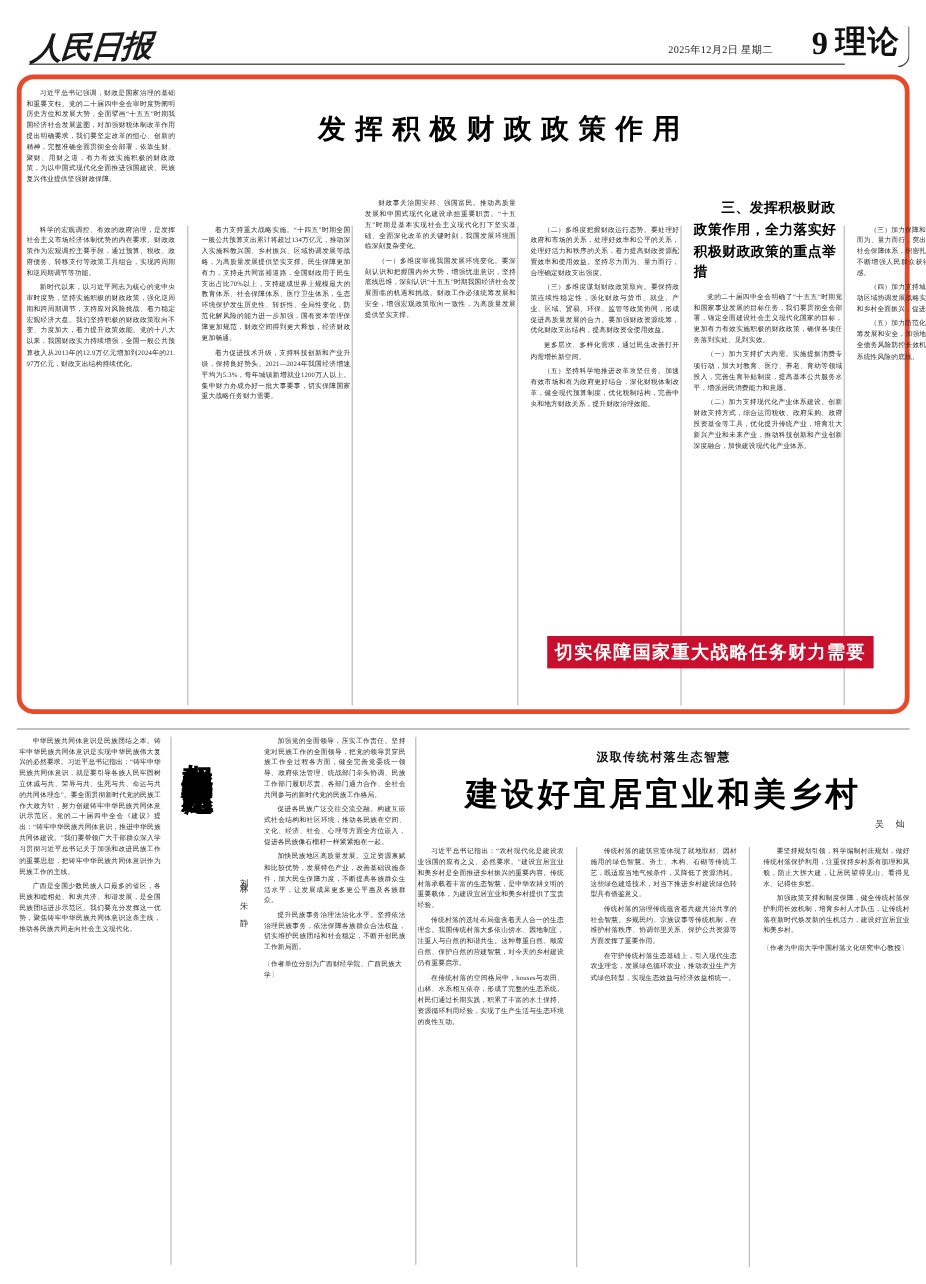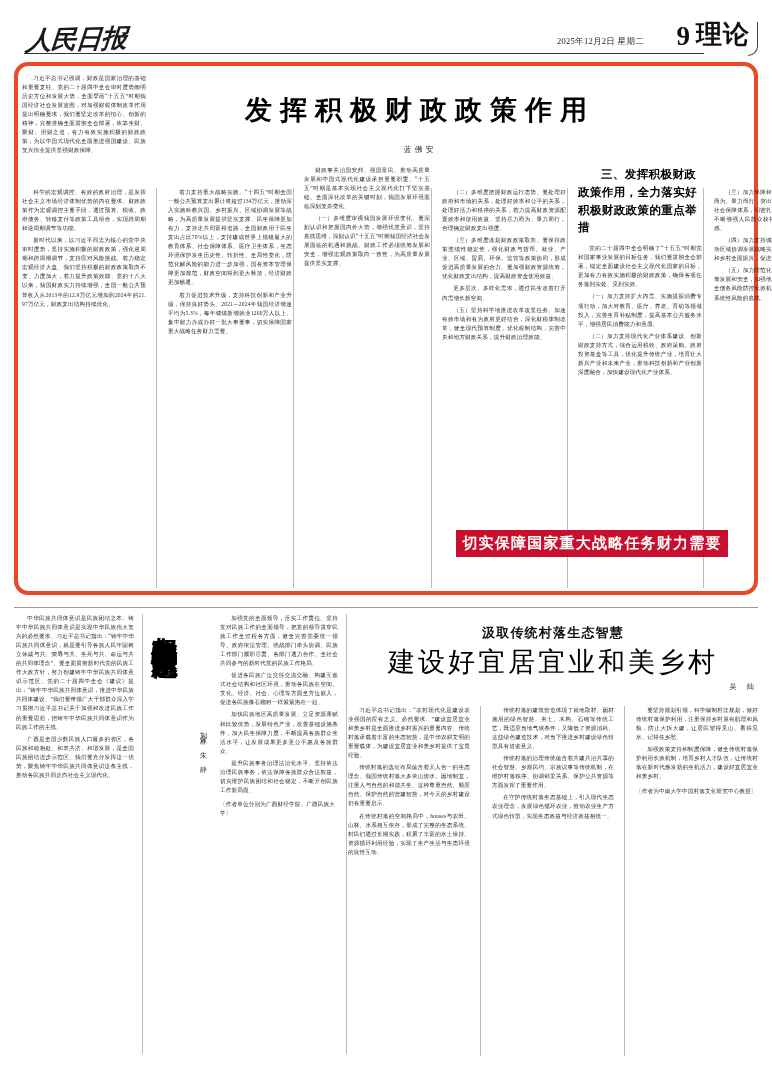--- a/index.html
+++ b/index.html
@@ -93,21 +93,21 @@
   .lead-col {
     position: absolute;
     left: 0; top: 4px;
     width: 124px;
   }
   .headline-main {
     position: absolute;
     left: 150px; top: 22px;
     width: 496px;
     text-align: center;
-    font-size: 27px;
+    font-size: 23px;
     font-weight: bold;
     letter-spacing: 8px;
     color: #000;
     font-family: "Liberation Sans", "DejaVu Sans", sans-serif;
     white-space: nowrap;
   }
   .byline-main {
     position: absolute;
     left: 150px; top: 74px;
     width: 496px;
@@ -205,33 +205,33 @@
   .bottom-right {
     position: absolute;
     left: 348px; top: 614px;
     width: 410px; height: 446px;
   }
   .shoulder {
     position: absolute;
     left: 0; top: 10px;
     width: 410px;
     text-align: center;
-    font-size: 13px;
+    font-size: 10px;
     font-weight: bold;
     letter-spacing: 1.2px;
     color: #111;
     font-family: "Liberation Sans", "DejaVu Sans", sans-serif;
   }
   .headline-sub {
     position: absolute;
     left: 0; top: 30px;
     width: 410px;
     text-align: center;
     font-size: 27px;
-    font-weight: normal;
+    font-weight: bold;
     letter-spacing: 3px;
     color: #000;
     font-family: "Liberation Serif", "DejaVu Serif", serif;
     white-space: nowrap;
   }
   .byline-sub {
     position: absolute;
     left: 0; top: 68px;
     width: 410px;
     text-align: right;
@@ -264,21 +264,20 @@
 
   <div class="redbox"></div>
 
   <div class="top-article">
 
     <div class="lead-col">
       <p class="bodytext">习近平总书记强调，财政是国家治理的基础和重要支柱。党的二十届四中全会审时度势阐明历史方位和发展大势，全面擘画“十五五”时期我国经济社会发展蓝图，对加强财税体制改革作用提出明确要求，我们要坚定改革的恒心、创新的精神，完整准确全面贯彻全会部署，依靠生财、聚财、用财之道，有力有效实施积极的财政政策，为以中国式现代化全面推进强国建设、民族复兴伟业提供坚强财政保障。</p>
     </div>
 
     <div class="headline-main">发挥积极财政政策作用</div>
-    <div class="byline-main">蓝佛安</div>
 
     <div class="col" style="left:0px; top:118px; width:124px; height:400px; overflow:hidden;">
       <p class="bodytext">科学的宏观调控、有效的政府治理，是发挥社会主义市场经济体制优势的内在要求。财政政策作为宏观调控主要手段，通过预算、税收、政府债务、转移支付等政策工具组合，实现跨周期和逆周期调节等功能。</p>
       <p class="bodytext">新时代以来，以习近平同志为核心的党中央审时度势，坚持实施积极的财政政策，强化逆周期和跨周期调节，支持应对风险挑战、着力稳定宏观经济大盘。我们坚持积极的财政政策取向不变、力度加大，着力提升政策效能。党的十八大以来，我国财政实力持续增强，全国一般公共预算收入从2013年的12.9万亿元增加到2024年的21.97万亿元，财政支出结构持续优化。</p>
     </div>
     <div class="vrule" style="left:134px; top:118px; height:400px;"></div>
 
     <div class="col" style="left:146px; top:118px; width:124px; height:400px; overflow:hidden;">
       <p class="bodytext">着力支持重大战略实施。“十四五”时期全国一般公共预算支出累计将超过134万亿元，推动深入实施科教兴国、乡村振兴、区域协调发展等战略，为高质量发展提供坚实支撑。民生保障更加有力，支持走共同富裕道路，全国财政用于民生支出占比70%以上，支持建成世界上规模最大的教育体系、社会保障体系、医疗卫生体系，生态环境保护发生历史性、转折性、全局性变化，防范化解风险的能力进一步加强，国有资本管理保障更加规范，财政空间得到更大释放，经济财政更加畅通。</p>
       <p class="bodytext">着力促进技术升级，支持科技创新和产业升级，保持良好势头。2021—2024年我国经济增速平均为5.3%，每年城镇新增就业1200万人以上。集中财力办成办好一批大事要事，切实保障国家重大战略任务财力需要。</p>

